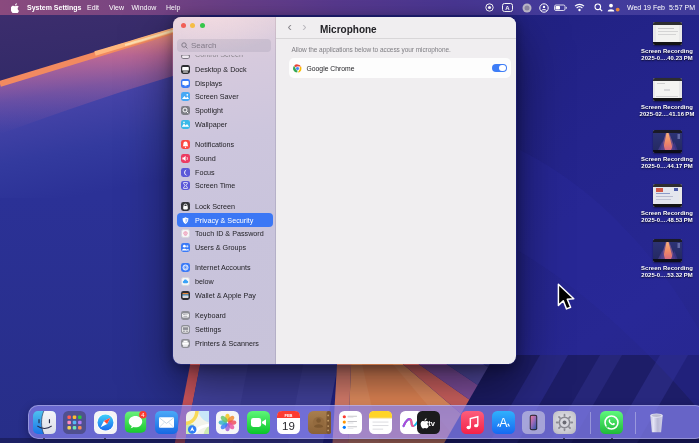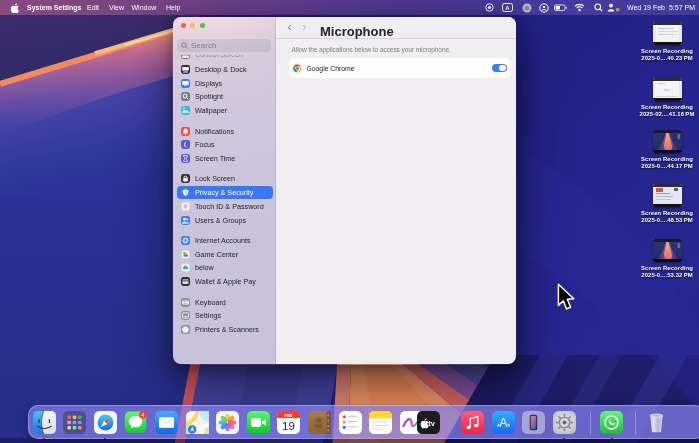--- a/index.html
+++ b/index.html
@@ -26,21 +26,21 @@
    background:rgba(125,125,150,0.18); color:#827b88; font-size:8px; display:flex; align-items:center; padding-left:4px; gap:3px; }
  #sblist { position:absolute; left:4px; top:37.7px; width:96px; }
  .srow { position:relative; height:13.7px; display:flex; align-items:center; padding-left:4px; gap:5px;
    font-size:7.2px; color:#232227; border-radius:4px; white-space:nowrap; }
  .srow.sel { background:#3b77f5; color:#fff; }
  .gap { height:6.8px; }
  .sic { width:9px; height:9px; border-radius:2.4px; flex:0 0 auto; position:relative; display:inline-flex; align-items:center; justify-content:center; overflow:hidden; }
  #main { position:absolute; left:103px; top:0; width:242px; height:349px; background:#f0eef0; }
  #main .tbar { position:absolute; left:0; top:0; width:242px; height:21.5px; border-bottom:1px solid #d8d6d8; background:#f0eef0; }
  #main .nav { position:absolute; left:11.5px; top:2px; color:#8a898e; font-size:13px; display:flex; gap:10.5px; }
- #main .title { position:absolute; left:44px; top:7px; font-size:13px; font-weight:bold; color:#232327; }
+ #main .title { position:absolute; left:44px; top:7px; font-size:10px; font-weight:bold; color:#232327; }
  #main .desc { position:absolute; left:15.5px; top:29px; font-size:6.5px; letter-spacing:-0.06px; color:#7e7d82; }
  #main .card { position:absolute; left:12.5px; top:41px; width:222px; height:20px; background:#fdfdfd; border-radius:5px;
    display:flex; align-items:center; }
  #main .appname { font-size:6.8px; color:#1d1d21; margin-left:5px; }
  .toggle { position:absolute; right:3.5px; top:5.8px; width:15px; height:8.5px; border-radius:5px; background:#3d7df7; }
  .toggle i { position:absolute; right:1px; top:0.9px; width:6.8px; height:6.8px; background:#fff; border-radius:50%; display:block; }
  #dock { position:absolute; left:28px; top:405px; width:677px; height:34px; border-radius:10px;
    background:rgba(132,128,235,0.72); border:0.5px solid rgba(255,255,255,0.3);
    box-shadow:0 3px 10px rgba(0,0,20,0.3); }
  .dk { position:absolute; top:4.5px; width:23px; height:23px; }
@@ -282,20 +282,29 @@
           <div class="srow" style="">
             <span class="sic" style="background:#3a7af7;">
               <svg width="9" height="9" viewBox="0 0 9 9" style="">
                 <rect x="1.3" y="2" width="6.4" height="4" rx="0.8" fill="#fff"></rect>
                 <rect x="3.4" y="6.3" width="2.2" height="0.8" fill="#fff"></rect>
               </svg>
             </span>
             <span>Displays</span>
           </div>
           <div class="srow" style="">
+            <span class="sic" style="background:#47a8f5;">
+              <svg width="9" height="9" viewBox="0 0 9 9" style="">
+                <path d="M1,7 L3.5,4 L5,6 L6.5,4.5 L8,7 Z" fill="#fff"></path>
+                <circle cx="6.3" cy="2.8" r="0.9" fill="#fff"></circle>
+              </svg>
+            </span>
+            <span>Screen Saver</span>
+          </div>
+          <div class="srow" style="">
             <span class="sic" style="background:#7d7d85;">
               <svg width="9" height="9" viewBox="0 0 9 9" style="">
                 <circle cx="4" cy="4" r="2" fill="none" stroke="#fff" stroke-width="1"></circle>
                 <line x1="5.5" y1="5.5" x2="7.2" y2="7.2" stroke="#fff" stroke-width="1"></line>
               </svg>
             </span>
             <span>Spotlight</span>
           </div>
           <div class="srow" style="">
             <span class="sic" style="background:#38b8e8;">
@@ -308,20 +317,29 @@
           </div>
           <div class="gap"></div>
           <div class="srow" style="">
             <span class="sic" style="background:#fb4943;">
               <svg width="9" height="9" viewBox="0 0 9 9" style="">
                 <path d="M4.5,1.4 C6,1.4 6.6,2.6 6.6,3.8 L6.8,5.4 L7.4,6.2 L1.6,6.2 L2.2,5.4 L2.4,3.8 C2.4,2.6 3,1.4 4.5,1.4 Z" fill="#fff"></path>
                 <circle cx="4.5" cy="7.2" r="0.7" fill="#fff"></circle>
               </svg>
             </span>
             <span>Notifications</span>
+          </div>
+          <div class="srow" style="">
+            <span class="sic" style="background:#ec3b63;">
+              <svg width="9" height="9" viewBox="0 0 9 9" style="">
+                <path d="M1.4,3.4 L2.8,3.4 L4.6,1.8 L4.6,7.2 L2.8,5.6 L1.4,5.6 Z" fill="#fff"></path>
+                <path d="M5.8,3 C6.6,3.7 6.6,5.3 5.8,6" stroke="#fff" stroke-width="0.8" fill="none"></path>
+              </svg>
+            </span>
+            <span>Sound</span>
           </div>
           <div class="srow" style="">
             <span class="sic" style="background:#5a58d8;">
               <svg width="9" height="9" viewBox="0 0 9 9" style="">
                 <path d="M5.6,1.6 C4,2 3,3.4 3.2,5 C3.4,6.6 4.8,7.6 6.4,7.4 C4.6,6.8 3.8,5.6 4.2,4 C4.5,2.8 5,2 5.6,1.6 Z" fill="#fff"></path>
               </svg>
             </span>
             <span>Focus</span>
           </div>
           <div class="srow" style="">
@@ -372,31 +390,20 @@
           </div>
           <div class="gap"></div>
           <div class="srow" style="">
             <span class="sic" style="background:#3a7af7;">
               <svg width="9" height="9" viewBox="0 0 9 9" style="">
                 <circle cx="4.5" cy="4.5" r="2.6" fill="none" stroke="#fff" stroke-width="0.8"></circle>
                 <text x="4.5" y="6.3" font-size="5" fill="#fff" text-anchor="middle" font-family="Liberation Sans">@</text>
               </svg>
             </span>
             <span>Internet Accounts</span>
-          </div>
-          <div class="srow" style="">
-            <span class="sic" style="background:#f6f6f8;border:0.5px solid #d8d8dc">
-              <svg width="9" height="9" viewBox="0 0 9 9" style="">
-                <circle cx="3.1" cy="3.1" r="1.7" fill="#35c759"></circle>
-                <circle cx="6" cy="3.3" r="1.5" fill="#ffd60a"></circle>
-                <circle cx="3.3" cy="6" r="1.5" fill="#ff375f"></circle>
-                <circle cx="5.9" cy="5.9" r="1.6" fill="#0a84ff"></circle>
-              </svg>
-            </span>
-            <span>Game Center</span>
           </div>
           <div class="srow" style="">
             <span class="sic" style="background:#f6f6f8;border:0.5px solid #d8d8dc">
               <svg width="9" height="9" viewBox="0 0 9 9" style="">
                 <path d="M2.6,6.6 C1.5,6.6 1,5.8 1,5.1 C1,4.3 1.6,3.8 2.3,3.7 C2.5,2.7 3.3,2 4.3,2 C5.4,2 6.2,2.7 6.4,3.6 C7.3,3.6 8,4.3 8,5.1 C8,5.9 7.4,6.6 6.4,6.6 Z" fill="#3aa2f7"></path>
               </svg>
             </span>
             <span>below</span>
           </div>
           <div class="srow" style="">

